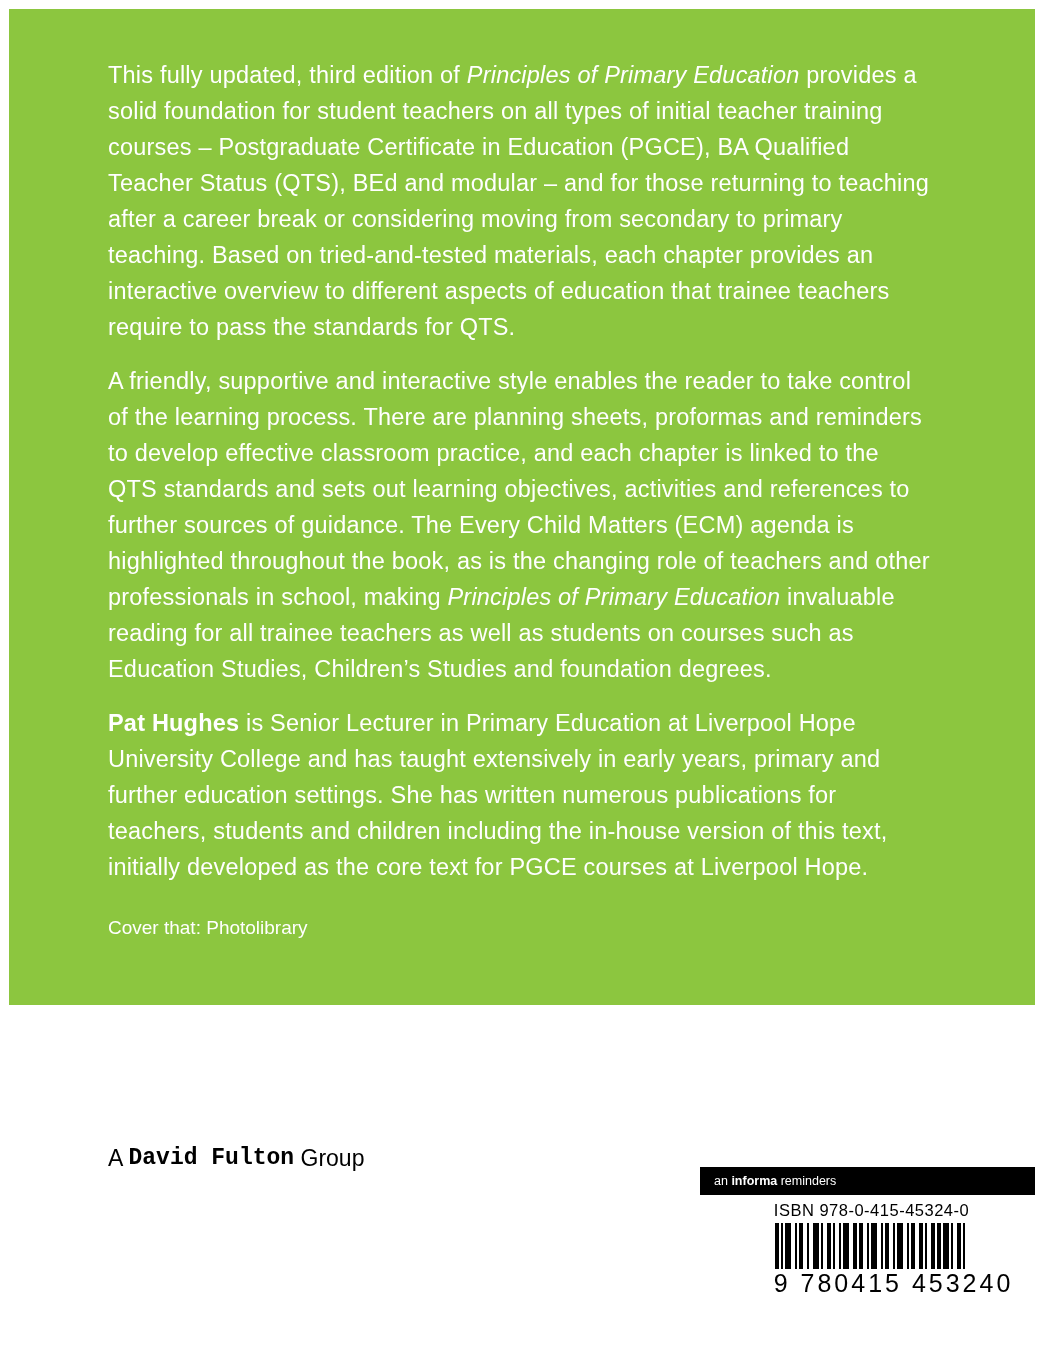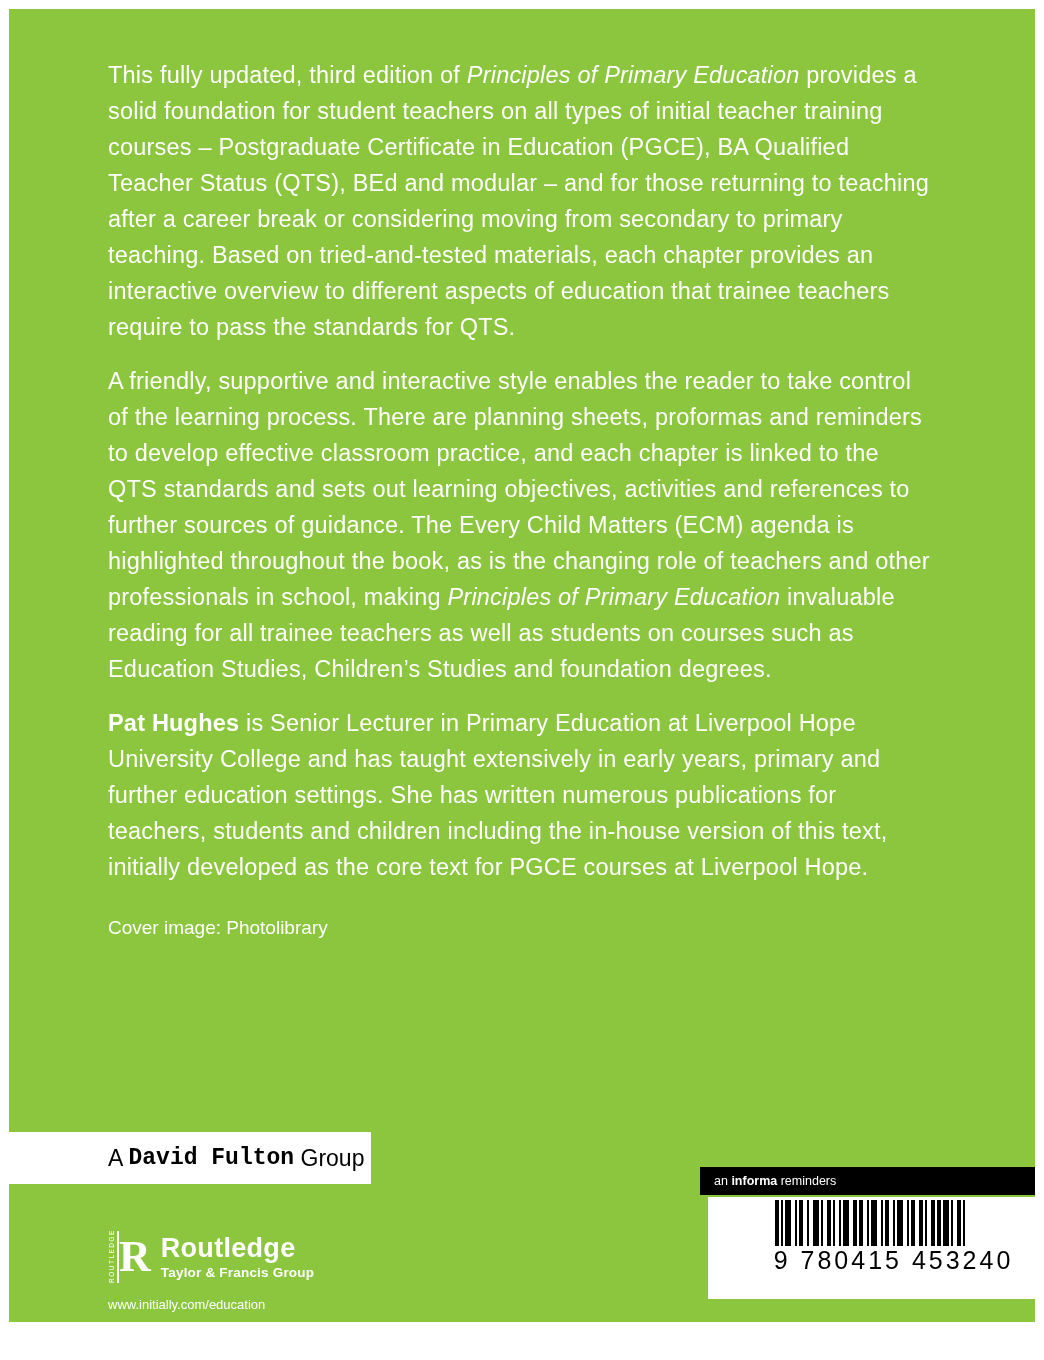--- a/index.html
+++ b/index.html
@@ -13,21 +13,21 @@
     width: 1044px;
     height: 1360px;
     background: #ffffff;
     overflow: hidden;
   }
   .cover {
     position: absolute;
     left: 9px;
     top: 9px;
     width: 1026px;
-    height: 1313px;
+    height: 996px;
     background: #8cc63f;
   }
   .copy {
     padding: 48px 104px 0 99px;
     color: #ffffff;
   }
   .copy p {
     margin: 0 0 18px 0;
     font-size: 23.5px;
     line-height: 36px;
@@ -170,41 +170,42 @@
 
     <div class="copy">
       <p><span>This fully updated, third edition of </span><span class="italic">Principles of Primary Education</span><span> provides a solid foundation for student teachers on all types of initial teacher training courses – Postgraduate Certificate in Education (PGCE), BA Qualified Teacher Status (QTS), BEd and modular – and for those returning to teaching after a career break or considering moving from secondary to primary teaching. Based on tried-and-tested materials, each chapter provides an interactive overview to different aspects of education that trainee teachers require to pass the standards for QTS.</span></p>
 
       <p><span>A friendly, supportive and interactive style enables the reader to take control of the learning process. There are planning sheets, proformas and reminders to develop effective classroom practice, and each chapter is linked to the QTS standards and sets out learning objectives, activities and references to further sources of guidance. The Every Child Matters (ECM) agenda is highlighted throughout the book, as is the changing role of teachers and other professionals in school, making </span><span class="italic">Principles of Primary Education</span><span> invaluable reading for all trainee teachers as well as students on courses such as Education Studies, Children’s Studies and foundation degrees.</span></p>
 
       <p><span class="bold">Pat Hughes</span><span> is Senior Lecturer in Primary Education at Liverpool Hope University College and has taught extensively in early years, primary and further education settings. She has written numerous publications for teachers, students and children including the in-house version of this text, initially developed as the core text for PGCE courses at Liverpool Hope.</span></p>
     </div>
 
 
-    <div class="credit">Cover image: Photolibrary</div>
+    <div class="credit">Cover that: Photolibrary</div>
 
     <div class="fulton-box"><span>A </span><span class="fulton-name">David Fulton</span><span> Group</span></div>
 
     <div class="routledge">
       <div class="routledge-row">
         <div class="logo-mark">
           <span class="logo-vertical">ROUTLEDGE</span>
           <span class="logo-r">R</span>
         </div>
         <div class="routledge-names">
           <div class="routledge-name">Routledge</div>
           <div class="routledge-group">Taylor &amp; Francis Group</div>
         </div>
       </div>
       <div class="routledge-url">www.initially.com/education</div>
     </div>
 
     <div class="informa-bar"><span>an </span><span class="informa-strong">informa</span><span> reminders</span></div>
 
     <div class="isbn-box">
+      <div class="isbn-label">ISBN 978-0-415-45324-0</div>
       <div class="barcode" id="barcode">
           <span class="b" style="width: 4px;"></span>
           <span class="s" style="width: 2px;"></span>
           <span class="b" style="width: 2px;"></span>
           <span class="s" style="width: 2px;"></span>
           <span class="b" style="width: 6px;"></span>
           <span class="s" style="width: 4px;"></span>
           <span class="b" style="width: 2px;"></span>
           <span class="s" style="width: 2px;"></span>
           <span class="b" style="width: 4px;"></span>

